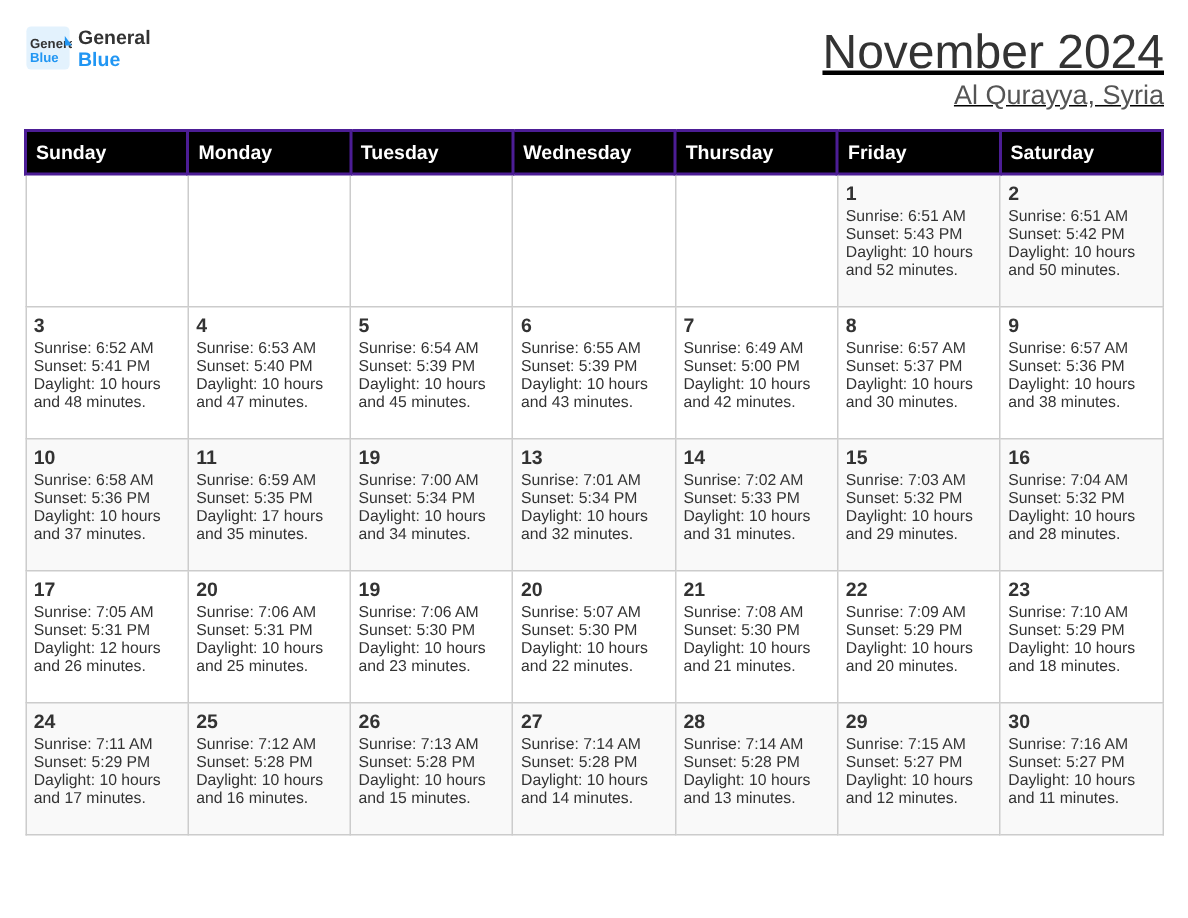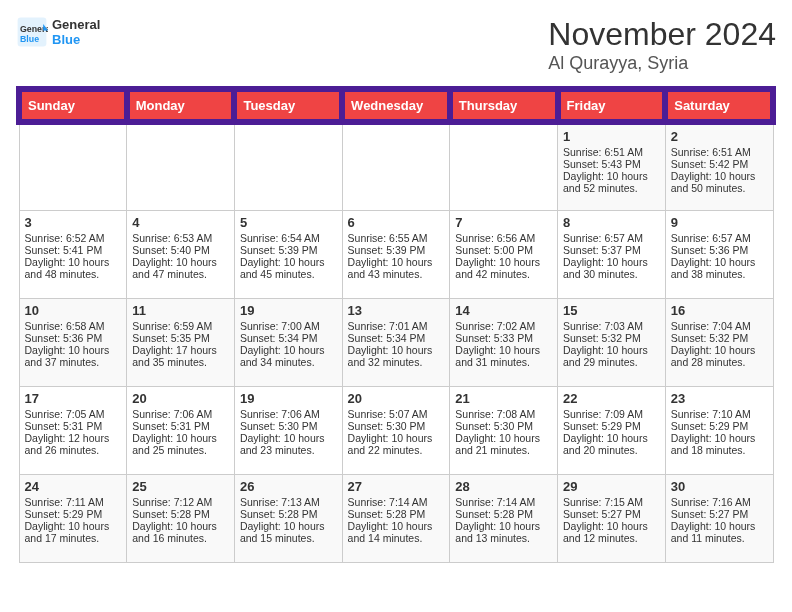--- a/index.html
+++ b/index.html
@@ -19,44 +19,45 @@
     .logo {
       display: flex;
       align-items: center;
       gap: 4px;
     }
     .logo-icon {
       width: 32px;
       height: 32px;
     }
     .title-block {
-      text-align: left;
+      text-align: right;
+      text-decoration: underline;
     }
     .month-title {
       font-size: 32px;
       font-weight: normal;
       color: #333;
     }
     .subtitle {
       font-size: 18px;
       color: #555;
     }
     table {
       width: 100%;
       border-collapse: collapse;
       table-layout: fixed;
     }
     th {
-      background-color: #ef4444;
+      background-color: #000000;
       color: white;
       text-align: left;
       padding: 6px 6px;
       font-size: 13px;
       font-weight: bold;
-      border: 6px solid #4c1d95;
+      border: 2px solid #4c1d95;
     }
     td {
       border: 1px solid #ccc;
       vertical-align: top;
       padding: 4px 5px;
       font-size: 10.5px;
       color: #333;
       height: 88px;
     }
     tr:nth-child(odd) td {
@@ -149,21 +150,21 @@
           <div>Daylight: 10 hours and 45 minutes.</div>
         </td>
         <td>
           <span class="day-num">6</span>
           <div>Sunrise: 6:55 AM</div>
           <div>Sunset: 5:39 PM</div>
           <div>Daylight: 10 hours and 43 minutes.</div>
         </td>
         <td>
           <span class="day-num">7</span>
-          <div>Sunrise: 6:56 AM</div>
+          <div>Sunrise: 6:49 AM</div>
           <div>Sunset: 5:00 PM</div>
           <div>Daylight: 10 hours and 42 minutes.</div>
         </td>
         <td>
           <span class="day-num">8</span>
           <div>Sunrise: 6:57 AM</div>
           <div>Sunset: 5:37 PM</div>
           <div>Daylight: 10 hours and 30 minutes.</div>
         </td>
         <td>

